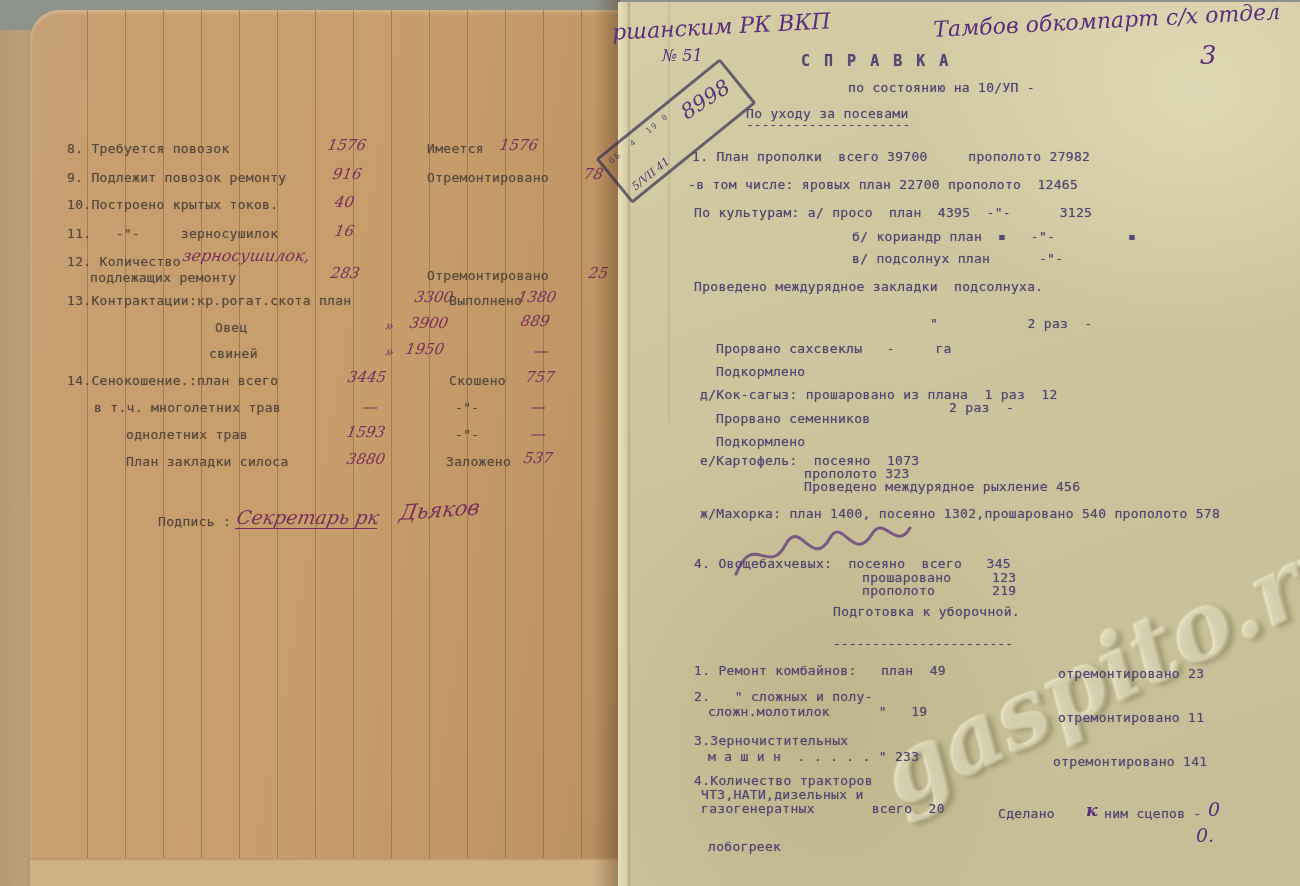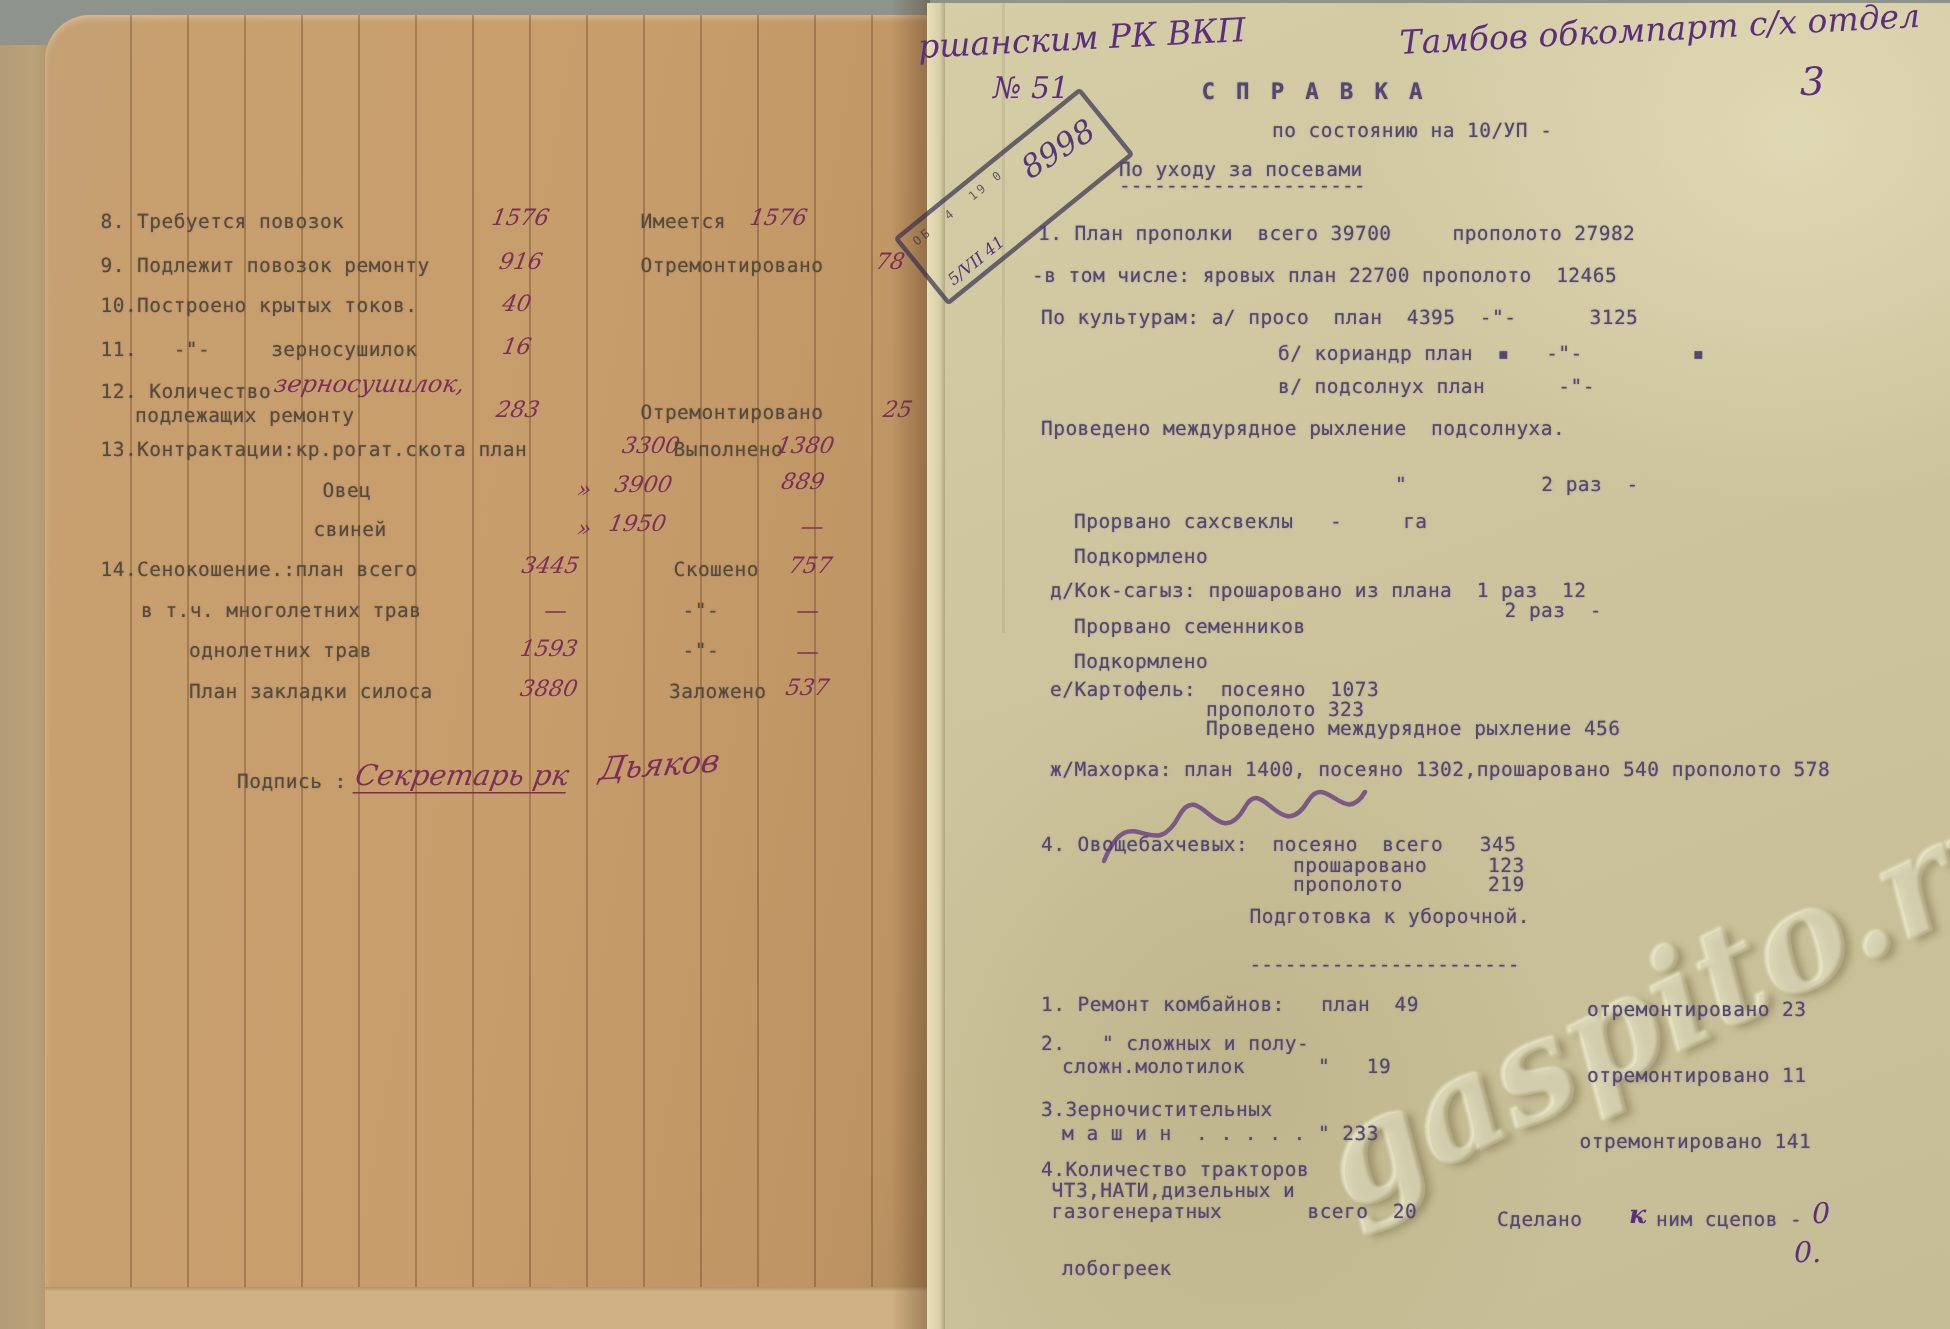--- a/index.html
+++ b/index.html
@@ -138,46 +138,46 @@
 
   <div class="lp-fold"></div>
 
   <div class="rp-sheet"></div>
   <div class="rp-edge"></div>
   <div class="rp-crease"></div>
 
   <div class="wm">gaspito.ru</div>
 
   <span class="hw hwr" style="left:612px;top:14px;font-size:22px;transform:rotate(-3deg)">ршанским РК ВКП</span>
-  <span class="hw hwr" style="left:662px;top:46px;font-size:20px">№ 51</span>
+  <span class="hw hwr" style="left:662px;top:46px;font-size:16px">№ 51</span>
   <span class="hw hwr" style="left:933px;top:8px;font-size:22px;transform:rotate(-3deg)">Тамбов обкомпарт с/х отдел</span>
   <span class="hw hwr" style="left:1200px;top:40px;font-size:26px">3</span>
 
   <div class="stamp">
     <span class="org">ОБ  4  19 0</span>
     <span class="num">8998</span>
     <span class="date">5/VII 41</span>
   </div>
 
   <span class="tr title" style="left:801px;top:52px">С П Р А В К А</span>
   <span class="tr" style="left:848px;top:80px">по состоянию на 10/УП -</span>
   <span class="tr" style="left:746px;top:106px">По уходу за посевами</span>
   <span class="tr dash" style="left:746px;top:117px">---------------------</span>
 
   <span class="tr" style="left:692px;top:149px">1. План прополки  всего 39700     прополото 27982</span>
   <span class="tr" style="left:688px;top:177px">-в том числе: яровых план 22700 прополото  12465</span>
   <span class="tr" style="left:694px;top:205px">По культурам: а/ просо  план  4395  -"-      3125</span>
   <span class="tr" style="left:852px;top:229px">б/ кориандр план  ▪   -"-         ▪</span>
   <span class="tr" style="left:852px;top:251px">в/ подсолнух план      -"-</span>
-  <span class="tr" style="left:694px;top:279px">Проведено междурядное рыхление  подсолнуха.</span>
+  <span class="tr" style="left:694px;top:279px">Проведено междурядное закладки  подсолнуха.</span>
   <span class="tr" style="left:930px;top:316px">"           2 раз  -</span>
   <span class="tr" style="left:716px;top:341px">Прорвано сахсвеклы   -     га</span>
   <span class="tr" style="left:716px;top:364px">Подкормлено</span>
   <span class="tr" style="left:700px;top:387px">д/Кок-сагыз: прошаровано из плана  1 раз  12</span>
-  <span class="tr" style="left:1003px;top:400px">2 раз  -</span>
+  <span class="tr" style="left:949px;top:400px">2 раз  -</span>
   <span class="tr" style="left:716px;top:411px">Прорвано семенников</span>
   <span class="tr" style="left:716px;top:434px">Подкормлено</span>
   <span class="tr" style="left:700px;top:453px">е/Картофель:  посеяно  1073</span>
   <span class="tr" style="left:804px;top:466px">прополото 323</span>
   <span class="tr" style="left:804px;top:479px">Проведено междурядное рыхление 456</span>
   <span class="tr" style="left:700px;top:506px">ж/Махорка: план 1400, посеяно 1302,прошаровано 540 прополото 578</span>
   <span class="tr" style="left:694px;top:556px">4. Овощебахчевых:  посеяно  всего   345</span>
   <span class="tr" style="left:862px;top:570px">прошаровано     123</span>
   <span class="tr" style="left:862px;top:583px">прополото       219</span>
 

